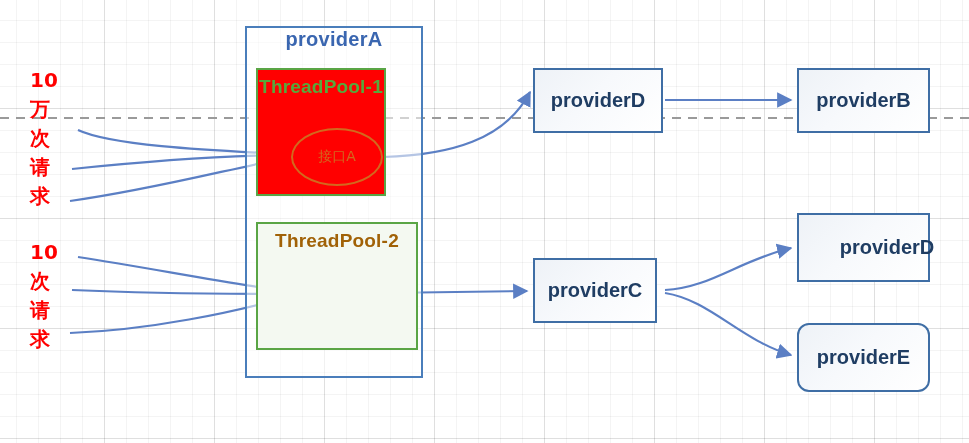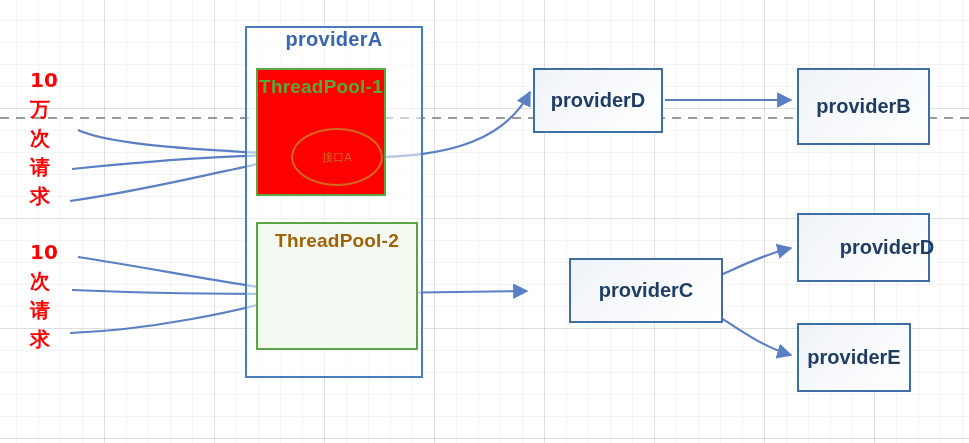--- a/index.html
+++ b/index.html
@@ -51,39 +51,39 @@
     font-size:19px;font-weight:bold;letter-spacing:.2px;
   }
   .pool-1 .pool-title{color:#57a83c;}
   .pool-2 .pool-title{color:#a16207;}
 
   
   .iface{
     position:absolute;width:92px;height:58px;border-radius:50%;
     border:2px solid #d2691e;box-sizing:border-box;
     display:flex;align-items:center;justify-content:center;
-    font-size:11px;color:#d2691e;
+    font-size:14px;color:#d2691e;
     font-family:"DejaVu Sans","Liberation Sans",sans-serif;
   }
   .iface-a{left:291px;top:128px;background:transparent;}
   .iface-c{left:291px;top:265px;background:#ffffff;}
 
   
   .provider{
     position:absolute;box-sizing:border-box;
     border:2px solid #3f6ea5;
     background:linear-gradient(135deg,#eef2f7 0%,#f7f9fc 45%,#ffffff 100%);
     display:flex;align-items:center;justify-content:center;
     font-size:20px;font-weight:bold;color:#1f3d63;
   }
   .p-a{left:533px;top:68px;width:130px;height:65px;}
-  .p-b{left:797px;top:68px;width:133px;height:77px;}
-  .p-c{left:533px;top:258px;width:154px;height:65px;margin-left:36px;}
+  .p-b{left:797px;top:68px;width:133px;height:65px;}
+  .p-c{left:533px;top:258px;width:124px;height:65px;}
   .p-d{left:797px;top:213px;width:133px;height:69px;padding-left:47px;}
-  .p-e{left:797px;top:323px;width:114px;height:69px;}
+  .p-e{left:797px;top:323px;width:133px;height:69px;border-radius:12px;}
 </style>
 </head>
 <body>
 
 <div id="canvas">
 
   <svg id="vec" viewBox="0 0 969 443" xmlns="http://www.w3.org/2000/svg">
     <defs>
       <marker id="ah" viewBox="0 0 10 10" refX="9" refY="5" markerWidth="7" markerHeight="7" orient="auto-start-reverse">
         <path d="M 0 0 L 10 5 L 0 10 z" fill="#5b7fc4"></path>

